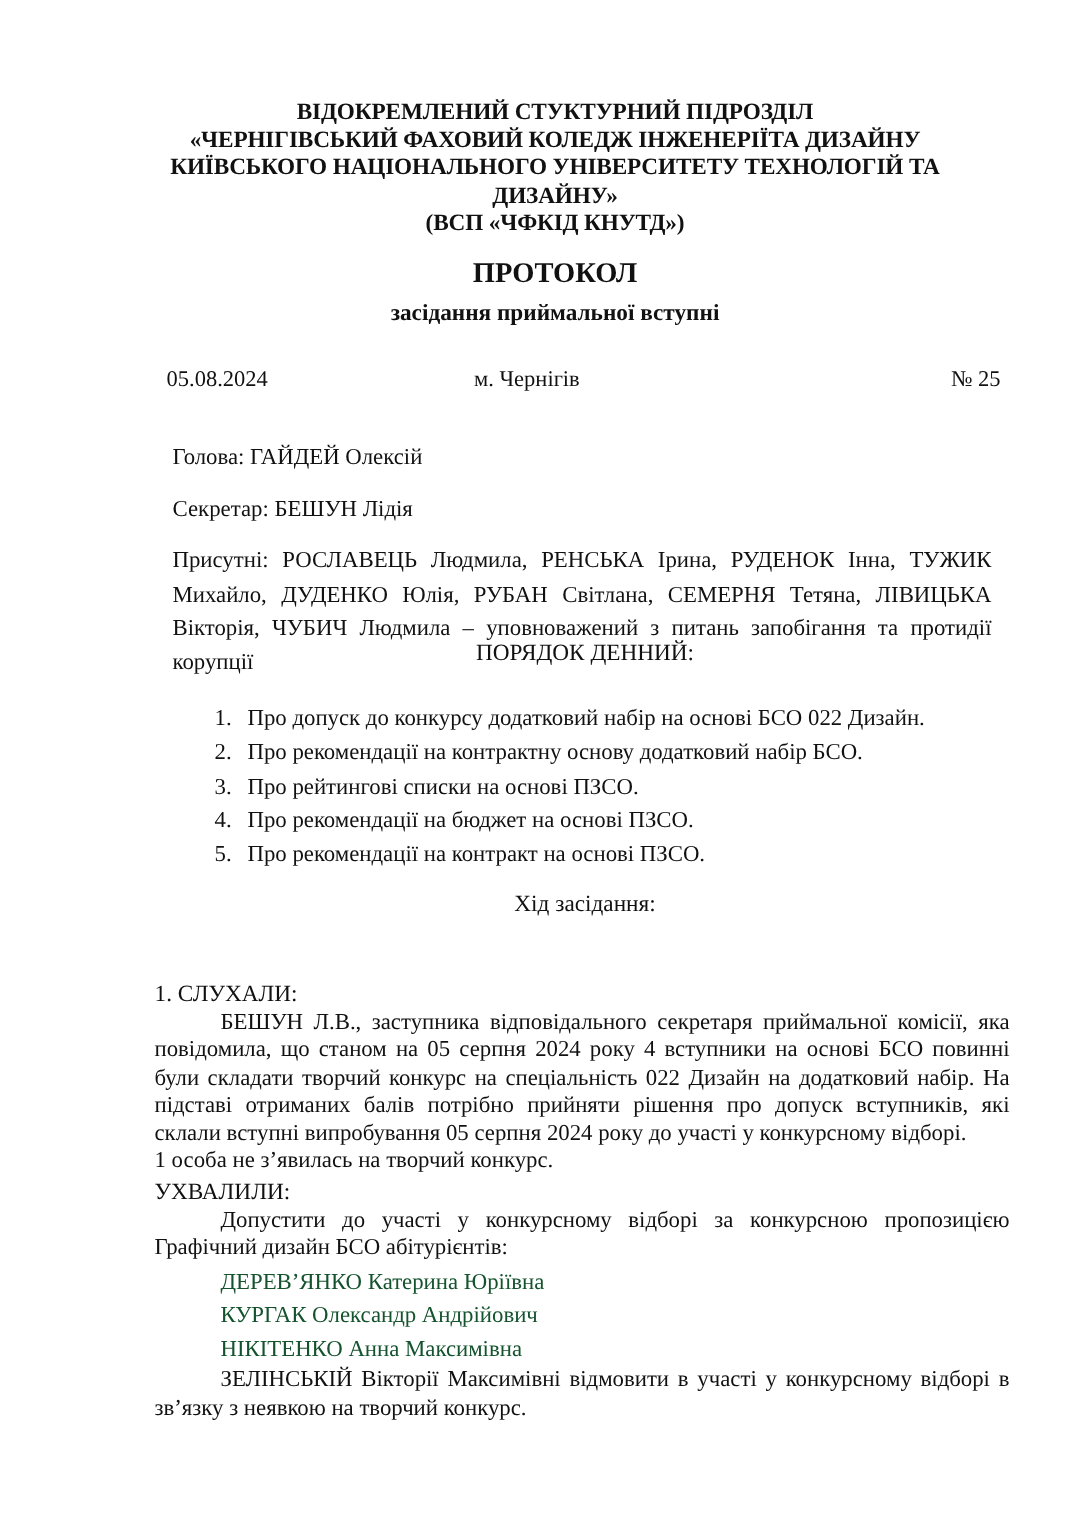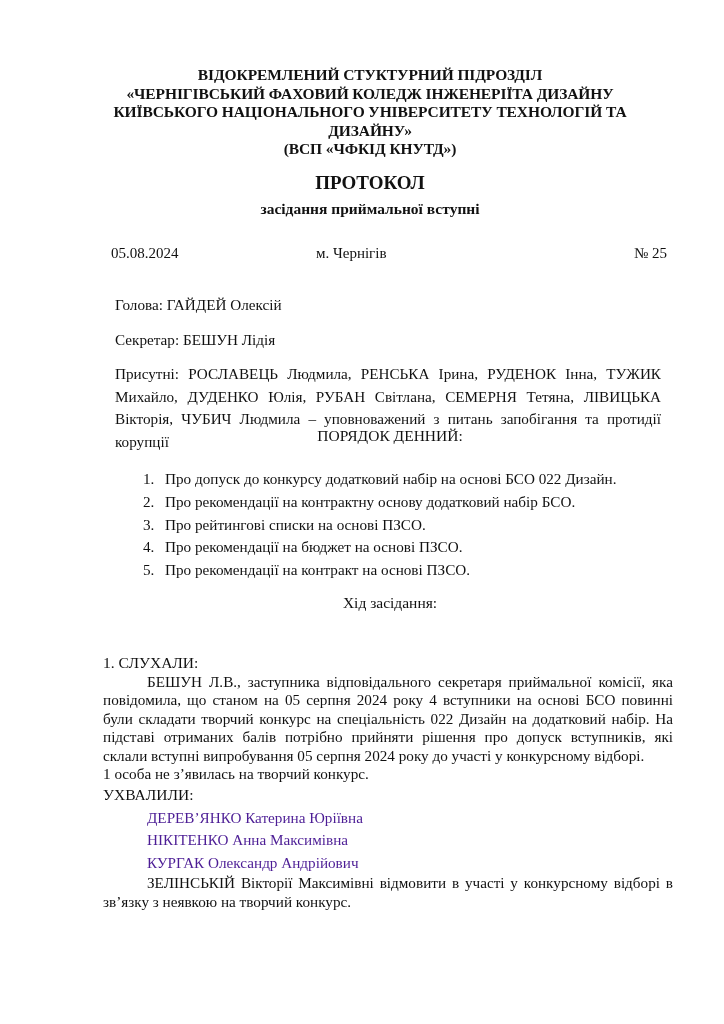--- a/index.html
+++ b/index.html
@@ -119,21 +119,21 @@
       width: 570px;
       top: 786px;
       font-size: 15.2px;
       line-height: 18.5px;
     }
     .decided p { margin: 0; text-align: justify; }
     .decided .indent { text-indent: 44px; }
     .decided .label { font-size: 15.5px; }
     .decided .names {
       padding-left: 44px;
-      color: #4c1d95;
+      color: #14532d;
       line-height: 22.5px;
       margin-top: 2px;
     }
     .decided .refuse { margin-top: 0; }
   </style>
 </head>
 <body>
 
 <div class="page">
 
@@ -170,21 +170,22 @@
   <div class="proceedings-title">Хід засідання:</div>
 
   <div class="heard">
     <p class="label">1.  СЛУХАЛИ:</p>
     <p class="indent">БЕШУН Л.В., заступника відповідального секретаря приймальної комісії, яка повідомила, що станом на 05 серпня 2024 року 4 вступники на основі БСО повинні були складати творчий конкурс на спеціальність 022 Дизайн на додатковий набір. На підставі отриманих балів потрібно прийняти рішення про допуск вступників, які склали вступні випробування 05 серпня 2024 року до участі у конкурсному відборі.</p>
     <p>1 особа не з’явилась на творчий конкурс.</p>
   </div>
 
   <div class="decided">
     <p class="label">УХВАЛИЛИ:</p>
+    <p class="indent">Допустити до участі у конкурсному відборі за конкурсною пропозицією Графічний дизайн БСО абітурієнтів:</p>
     <div class="names">
       <div>ДЕРЕВ’ЯНКО Катерина Юріївна</div>
+      <div>КУРГАК Олександр Андрійович</div>
       <div>НІКІТЕНКО Анна Максимівна</div>
-      <div>КУРГАК Олександр Андрійович</div>
     </div>
     <p class="indent refuse">ЗЕЛІНСЬКІЙ Вікторії Максимівні відмовити в участі у конкурсному відборі в зв’язку з неявкою на творчий конкурс.</p>
   </div>
 
 </div>
 
 </body></html>

